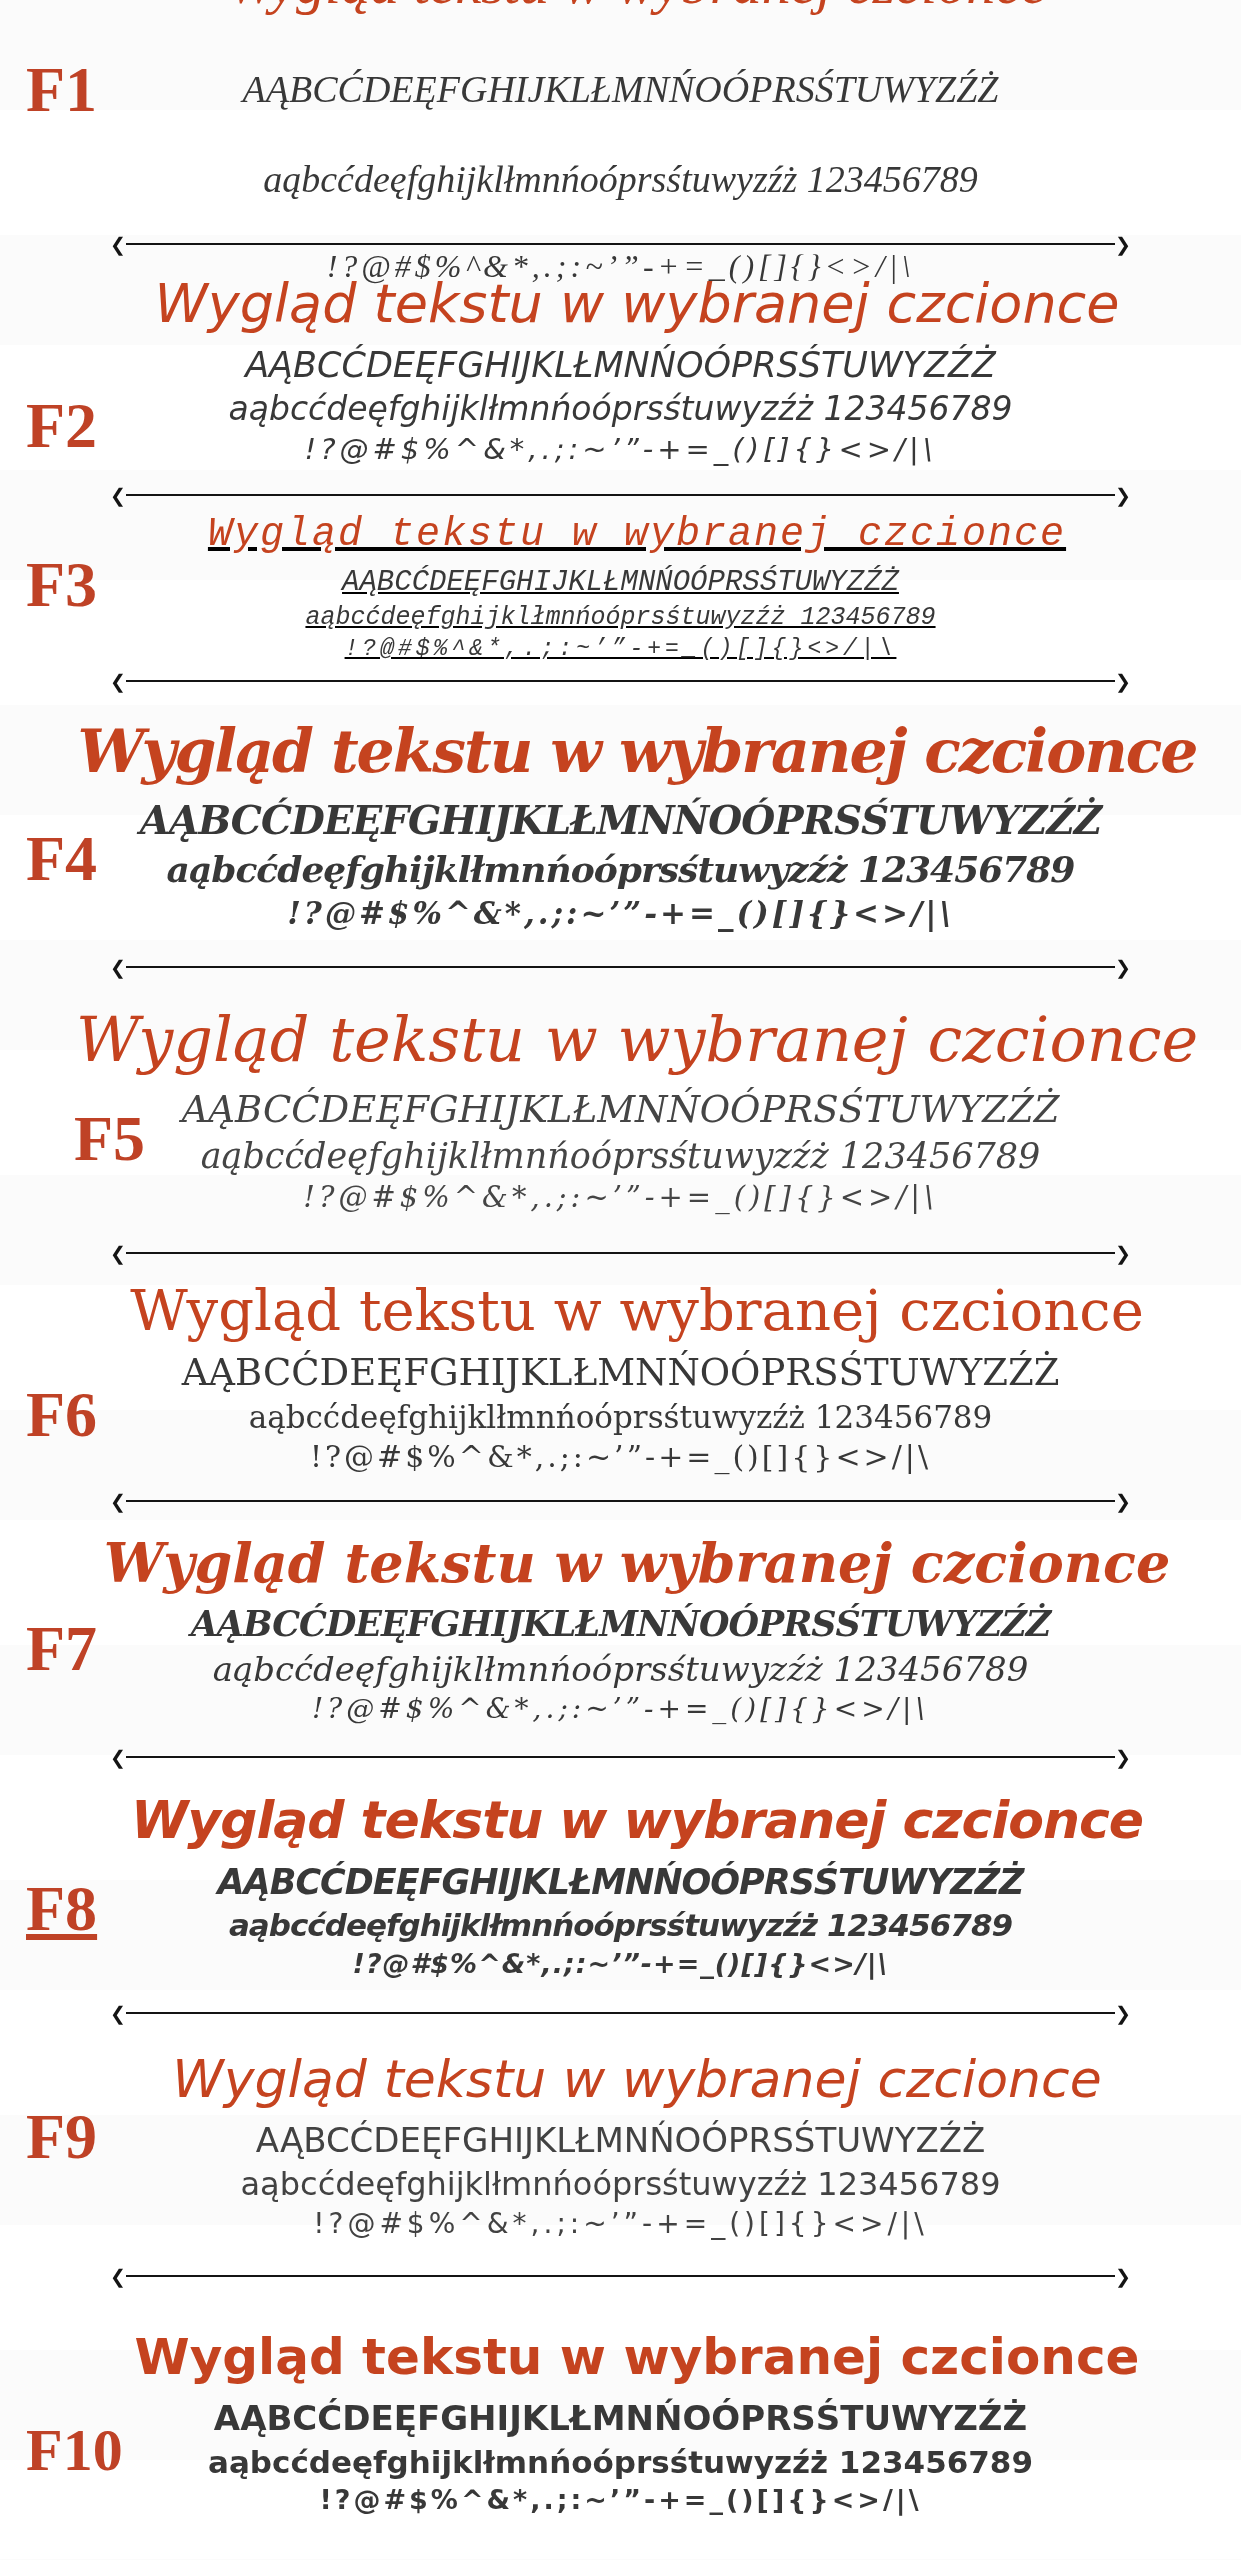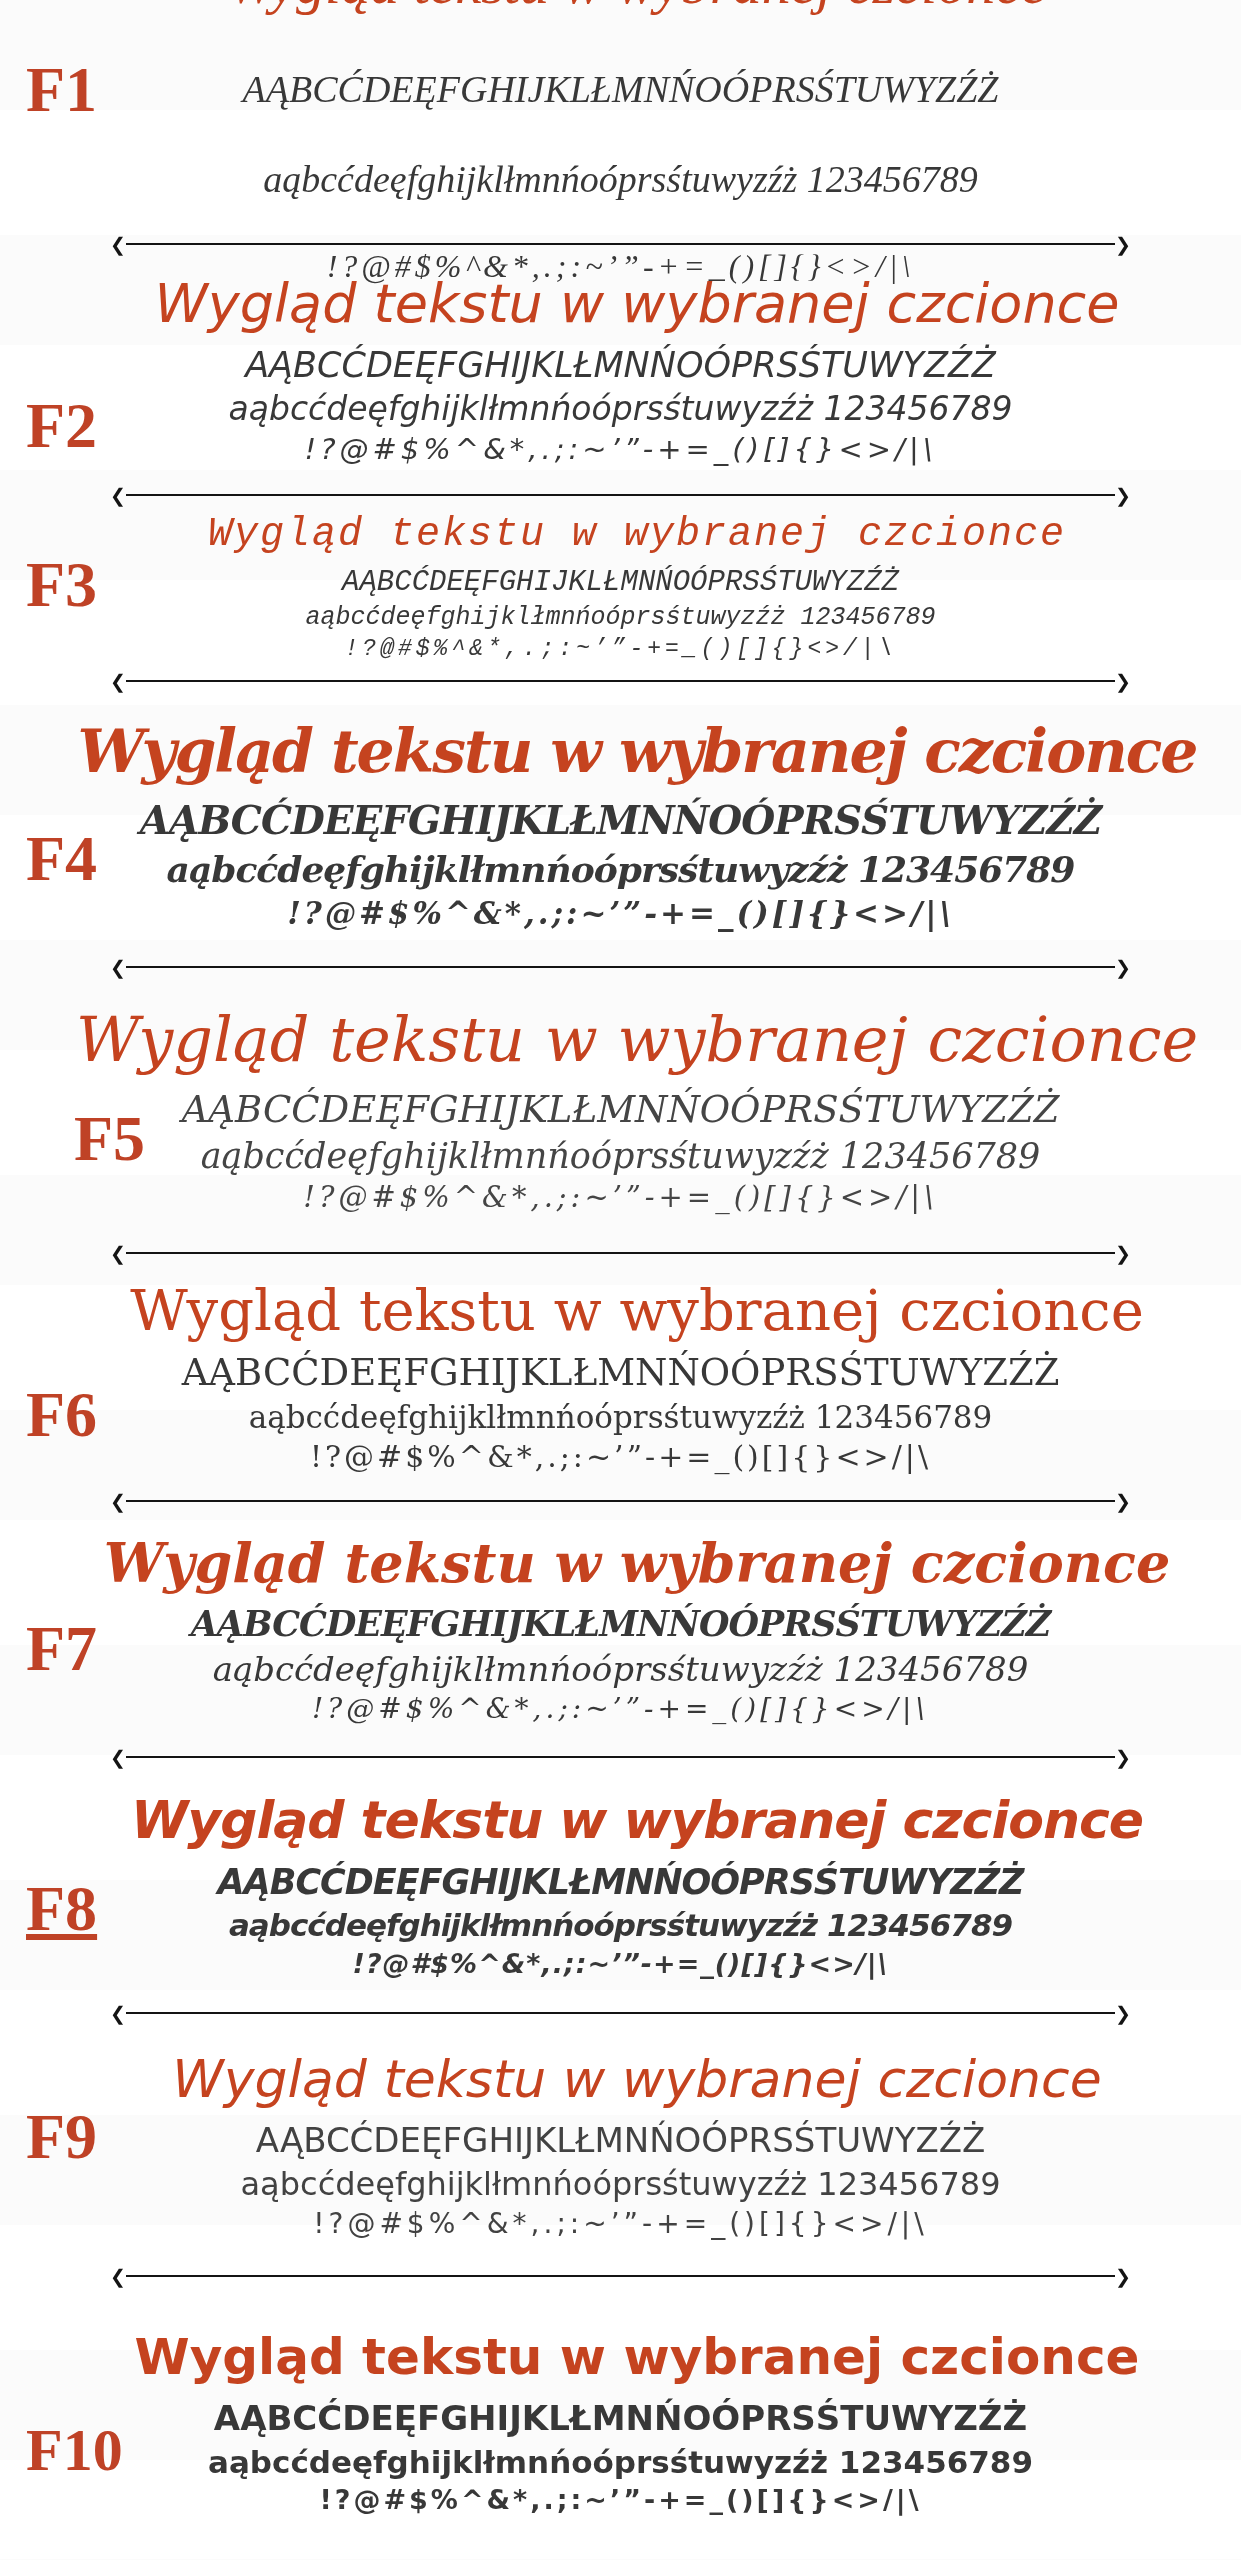--- a/index.html
+++ b/index.html
@@ -66,21 +66,21 @@
 
   
   .s2 { height: 235px; }
   .s2 .title { font: italic 54px/1.2 "DejaVu Sans", sans-serif; margin-bottom: 6px; }
   .s2 .upper { font: italic 35px/1.3 "DejaVu Sans", sans-serif; }
   .s2 .lower { font: italic 33px/1.3 "DejaVu Sans", sans-serif; }
   .s2 .sym   { font: italic 29px/1.25 "DejaVu Sans", sans-serif; letter-spacing: 4px; }
   .s2 .flabel { top: 105px; margin-top: 37px; }
 
   
-  .s3 { height: 170px; }
+  .s3 { height: 170px; text-decoration: underline; }
   .s3 .title { font: italic 40px/1.2 "Liberation Mono", monospace; letter-spacing: 2px; margin-bottom: 4px; }
   .s3 .upper { font: italic 29px/1.35 "Liberation Mono", monospace; }
   .s3 .lower { font: italic 25px/1.3 "Liberation Mono", monospace; }
   .s3 .sym   { font: italic 23px/1.3 "Liberation Mono", monospace; letter-spacing: 4px; }
   .s3 .flabel { top: 50px; }
 
   
   .s4 { height: 270px; }
   .s4 .title { font: italic bold 60px/1.2 "DejaVu Serif", serif; letter-spacing: -2px; margin-bottom: 8px; }
   .s4 .upper { font: italic bold 39px/1.3 "DejaVu Serif", serif; letter-spacing: -1px; }

